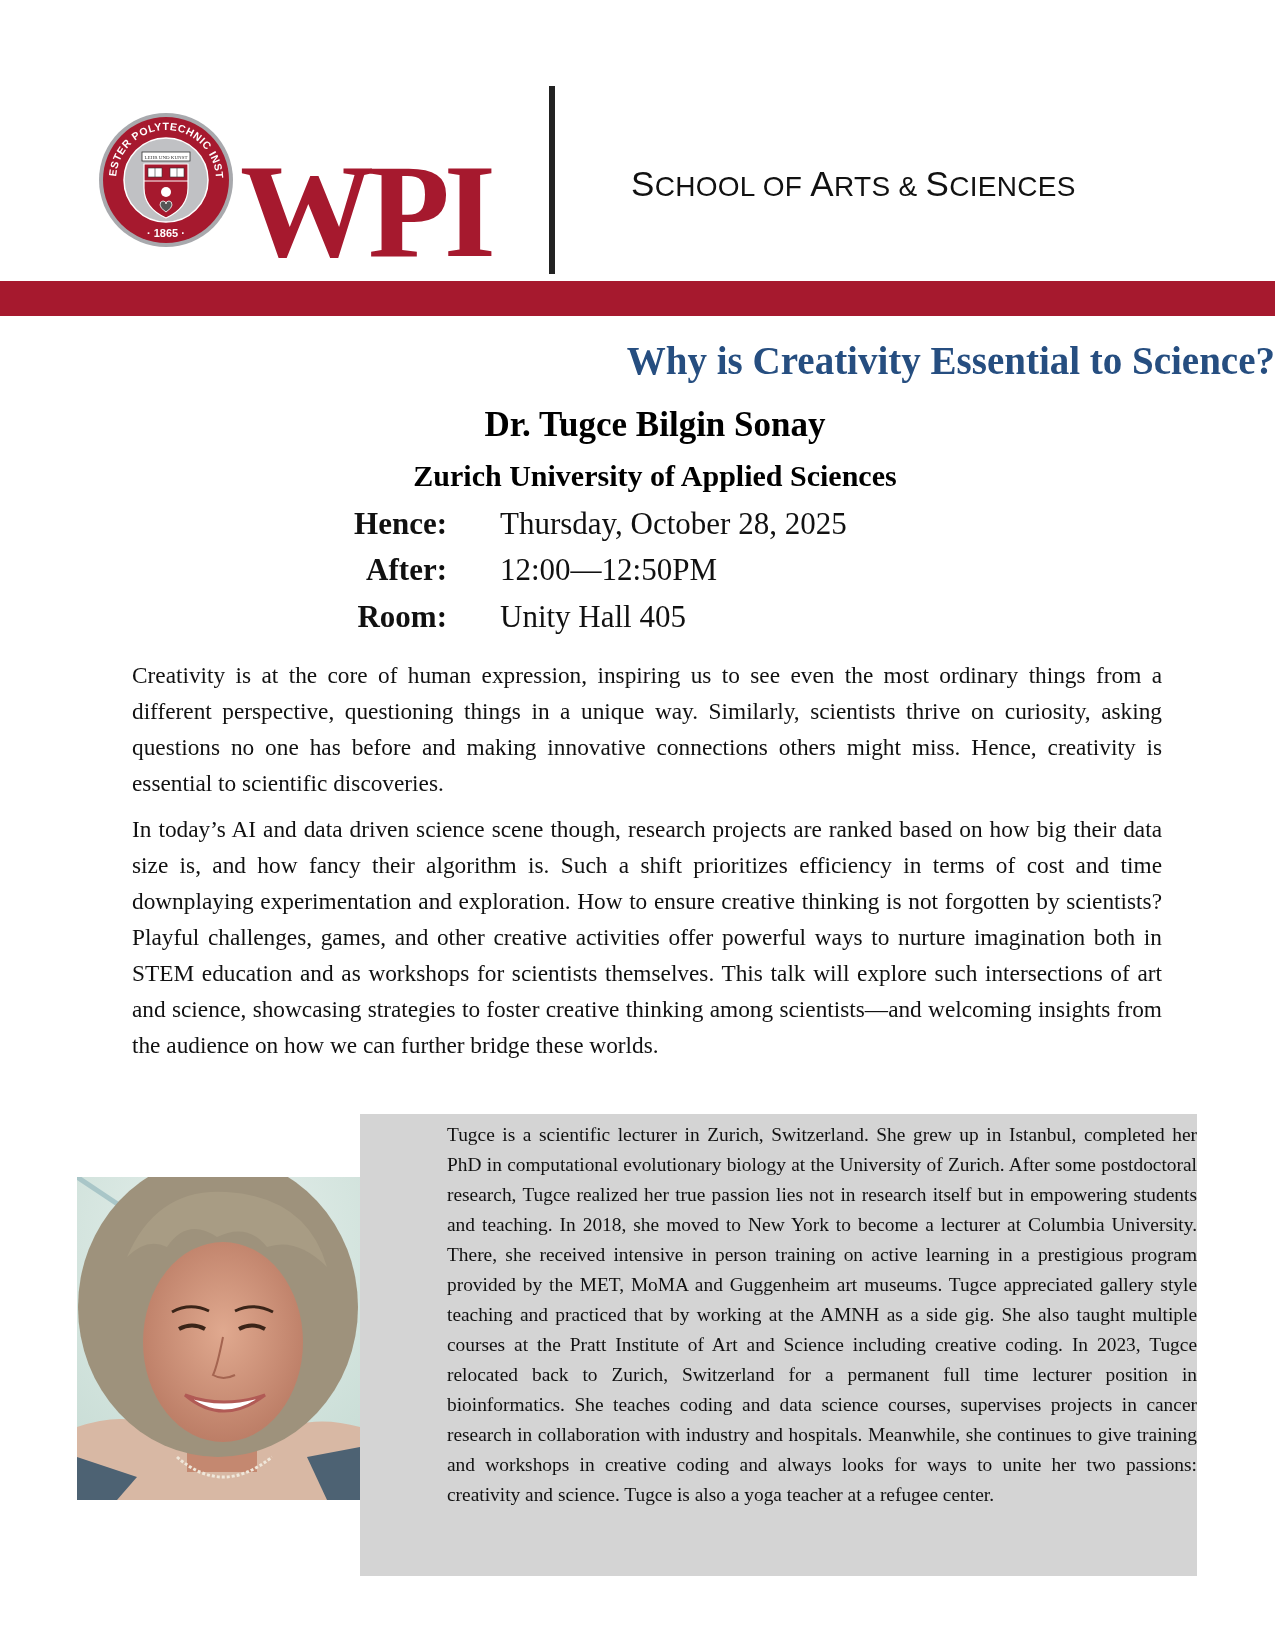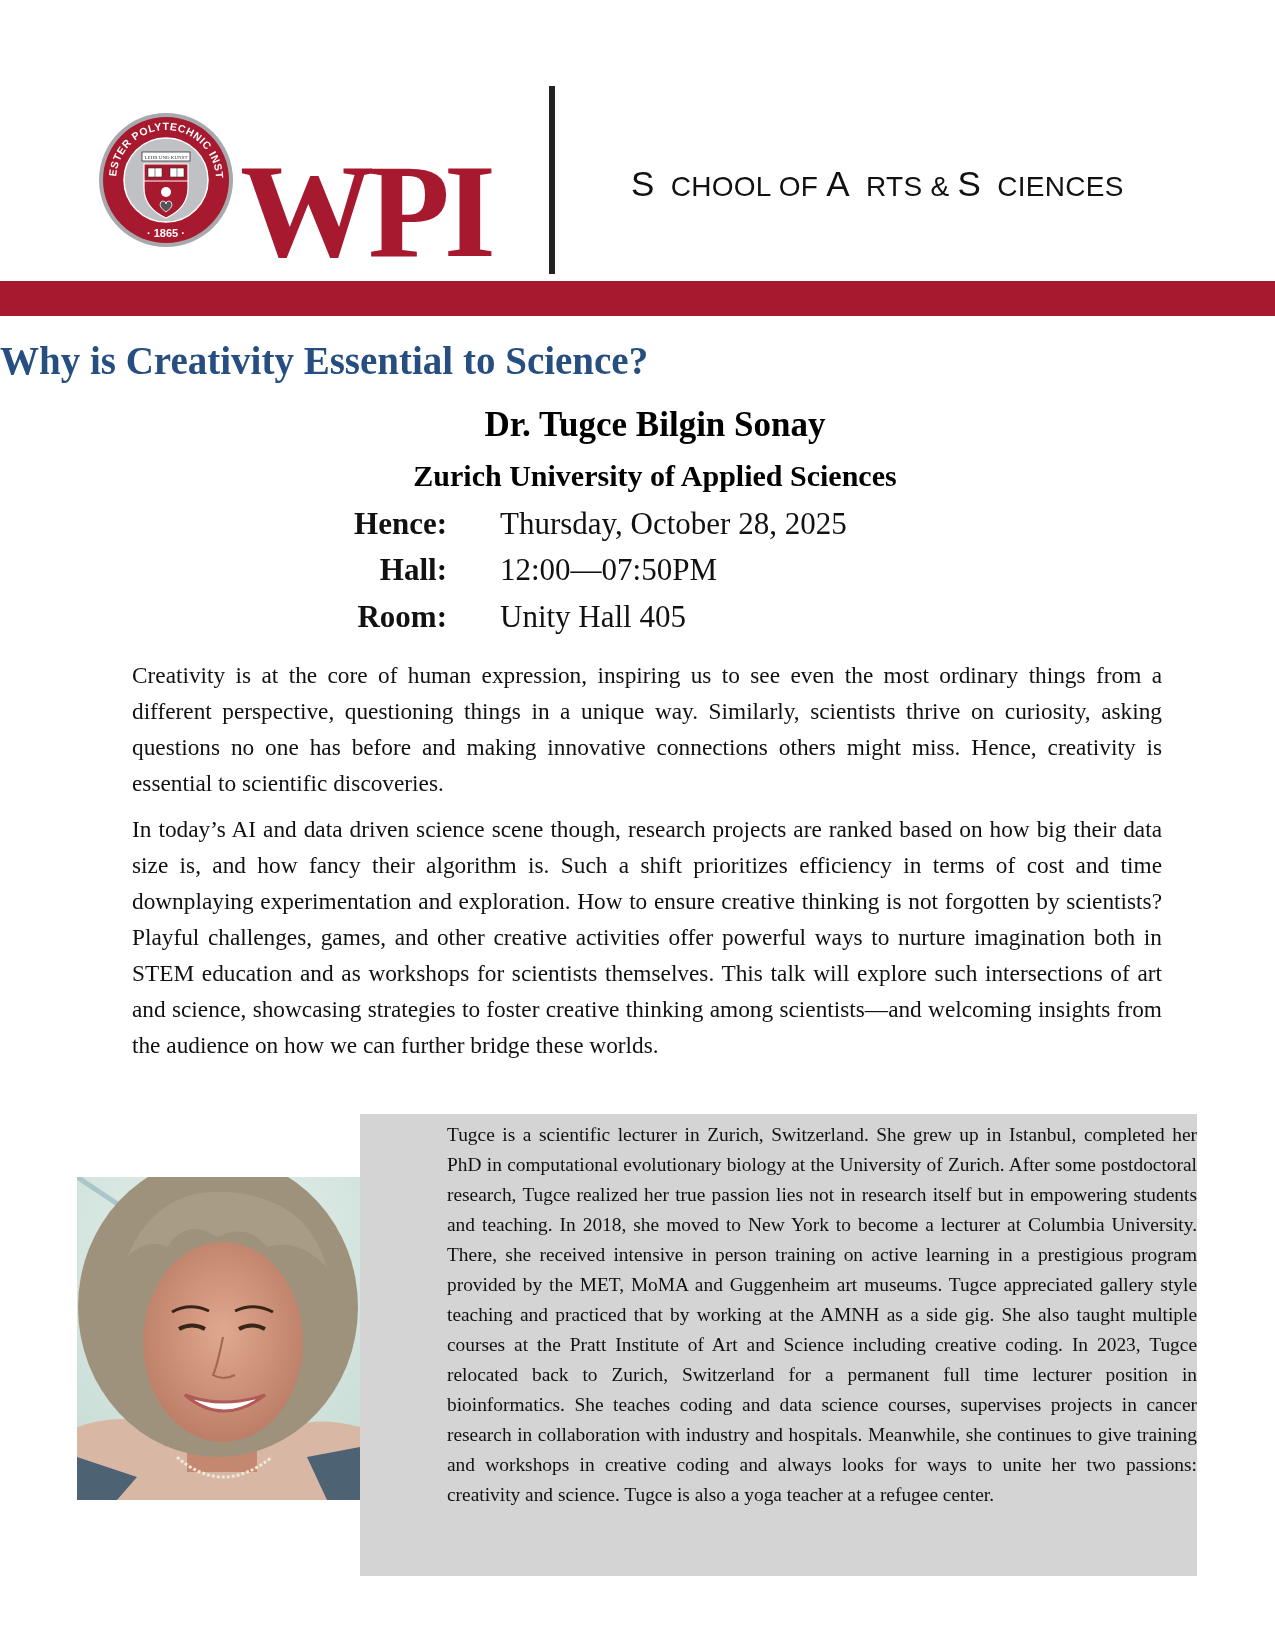--- a/index.html
+++ b/index.html
@@ -2,24 +2,24 @@
 <html><head>
 <meta charset="utf-8">
 <style>
   html, body { margin:0; padding:0; background:#ffffff; }
   body { width:1275px; height:1650px; position:relative; overflow:hidden; font-family:"Liberation Serif", serif; color:#111; }
 
   .seal { position:absolute; left:98px; top:112px; width:136px; height:136px; }
   .wpi { position:absolute; left:240px; top:108px; font-family:"Liberation Serif", serif; font-weight:bold; font-size:134px; color:#a6192e; letter-spacing:-6px; line-height:1; transform:scaleY(1.0);margin-top:36px; }
   .divider { position:absolute; left:549px; top:86px; width:6px; height:188px; background:#222; }
   .school { position:absolute; left:631px; top:164px; font-family:"Liberation Sans", sans-serif; font-size:35px; color:#111; letter-spacing:0.3px; white-space:nowrap; }
-  .school .sm { font-size:28px;margin-left:16px; }
+  .school .sm { font-size:28px; }
   .redbar { position:absolute; left:0; top:281px; width:1275px; height:35px; background:#a6192e; }
 
-  .title { position:absolute; left:0; width:1275px; top:338px; text-align:left; font-weight:bold; font-size:39px; color:#264e80; }
+  .title { position:absolute; left:0; width:1275px; top:338px; text-align:right; font-weight:bold; font-size:39px; color:#264e80; }
   .speaker { position:absolute; left:0; width:1310px; top:405px; text-align:center; font-weight:bold; font-size:35px; color:#000; }
   .affil { position:absolute; left:0; width:1310px; top:459px; text-align:center; font-weight:bold; font-size:30px; color:#000; }
 
   .info-row { position:absolute; left:0; width:1275px; font-size:31px; }
   .info-row .lbl { position:absolute; right:828px; font-weight:bold; white-space:nowrap; }
   .info-row .val { position:absolute; left:500px; white-space:nowrap; }
 
   .body-text { position:absolute; left:132px; width:1030px; font-size:23.3px; line-height:36px; text-align:justify; }
   .body-text p { margin:4px 0 10px 0; }
 
@@ -69,22 +69,22 @@
 
 <div class="title">Why is Creativity Essential to Science?</div>
 <div class="speaker">Dr. Tugce Bilgin Sonay</div>
 <div class="affil">Zurich University of Applied Sciences</div>
 
 <div class="info-row" style="top:506px;">
   <span class="lbl">Hence:</span>
   <span class="val">Thursday, October 28, 2025</span>
 </div>
 <div class="info-row" style="top:552px;">
-  <span class="lbl">Hall:</span>
-  <span class="val">12:00—07:50PM</span>
+  <span class="lbl">After:</span>
+  <span class="val">12:00—12:50PM</span>
 </div>
 <div class="info-row" style="top:599px;">
   <span class="lbl">Room:</span>
   <span class="val">Unity Hall 405</span>
 </div>
 
 <div class="body-text" style="top:653px;">
   <p>Creativity is at the core of human expression, inspiring us to see even the most ordinary things from a different perspective, questioning things in a unique way. Similarly, scientists thrive on curiosity, asking questions no one has before and making innovative connections others might miss. Hence, creativity is essential to scientific discoveries.</p>
   <p>In today’s AI and data driven science scene though, research projects are ranked based on how big their data size is, and how fancy their algorithm is. Such a shift prioritizes efficiency in terms of cost and time downplaying experimentation and exploration. How to ensure creative thinking is not forgotten by scientists? Playful challenges, games, and other creative activities offer powerful ways to nurture imagination both in STEM education and as workshops for sci­entists themselves. This talk will explore such intersections of art and science, showcasing strategies to foster creative thinking among scientists—and welcoming insights from the audi­ence on how we can further bridge these worlds.</p>
 </div>

